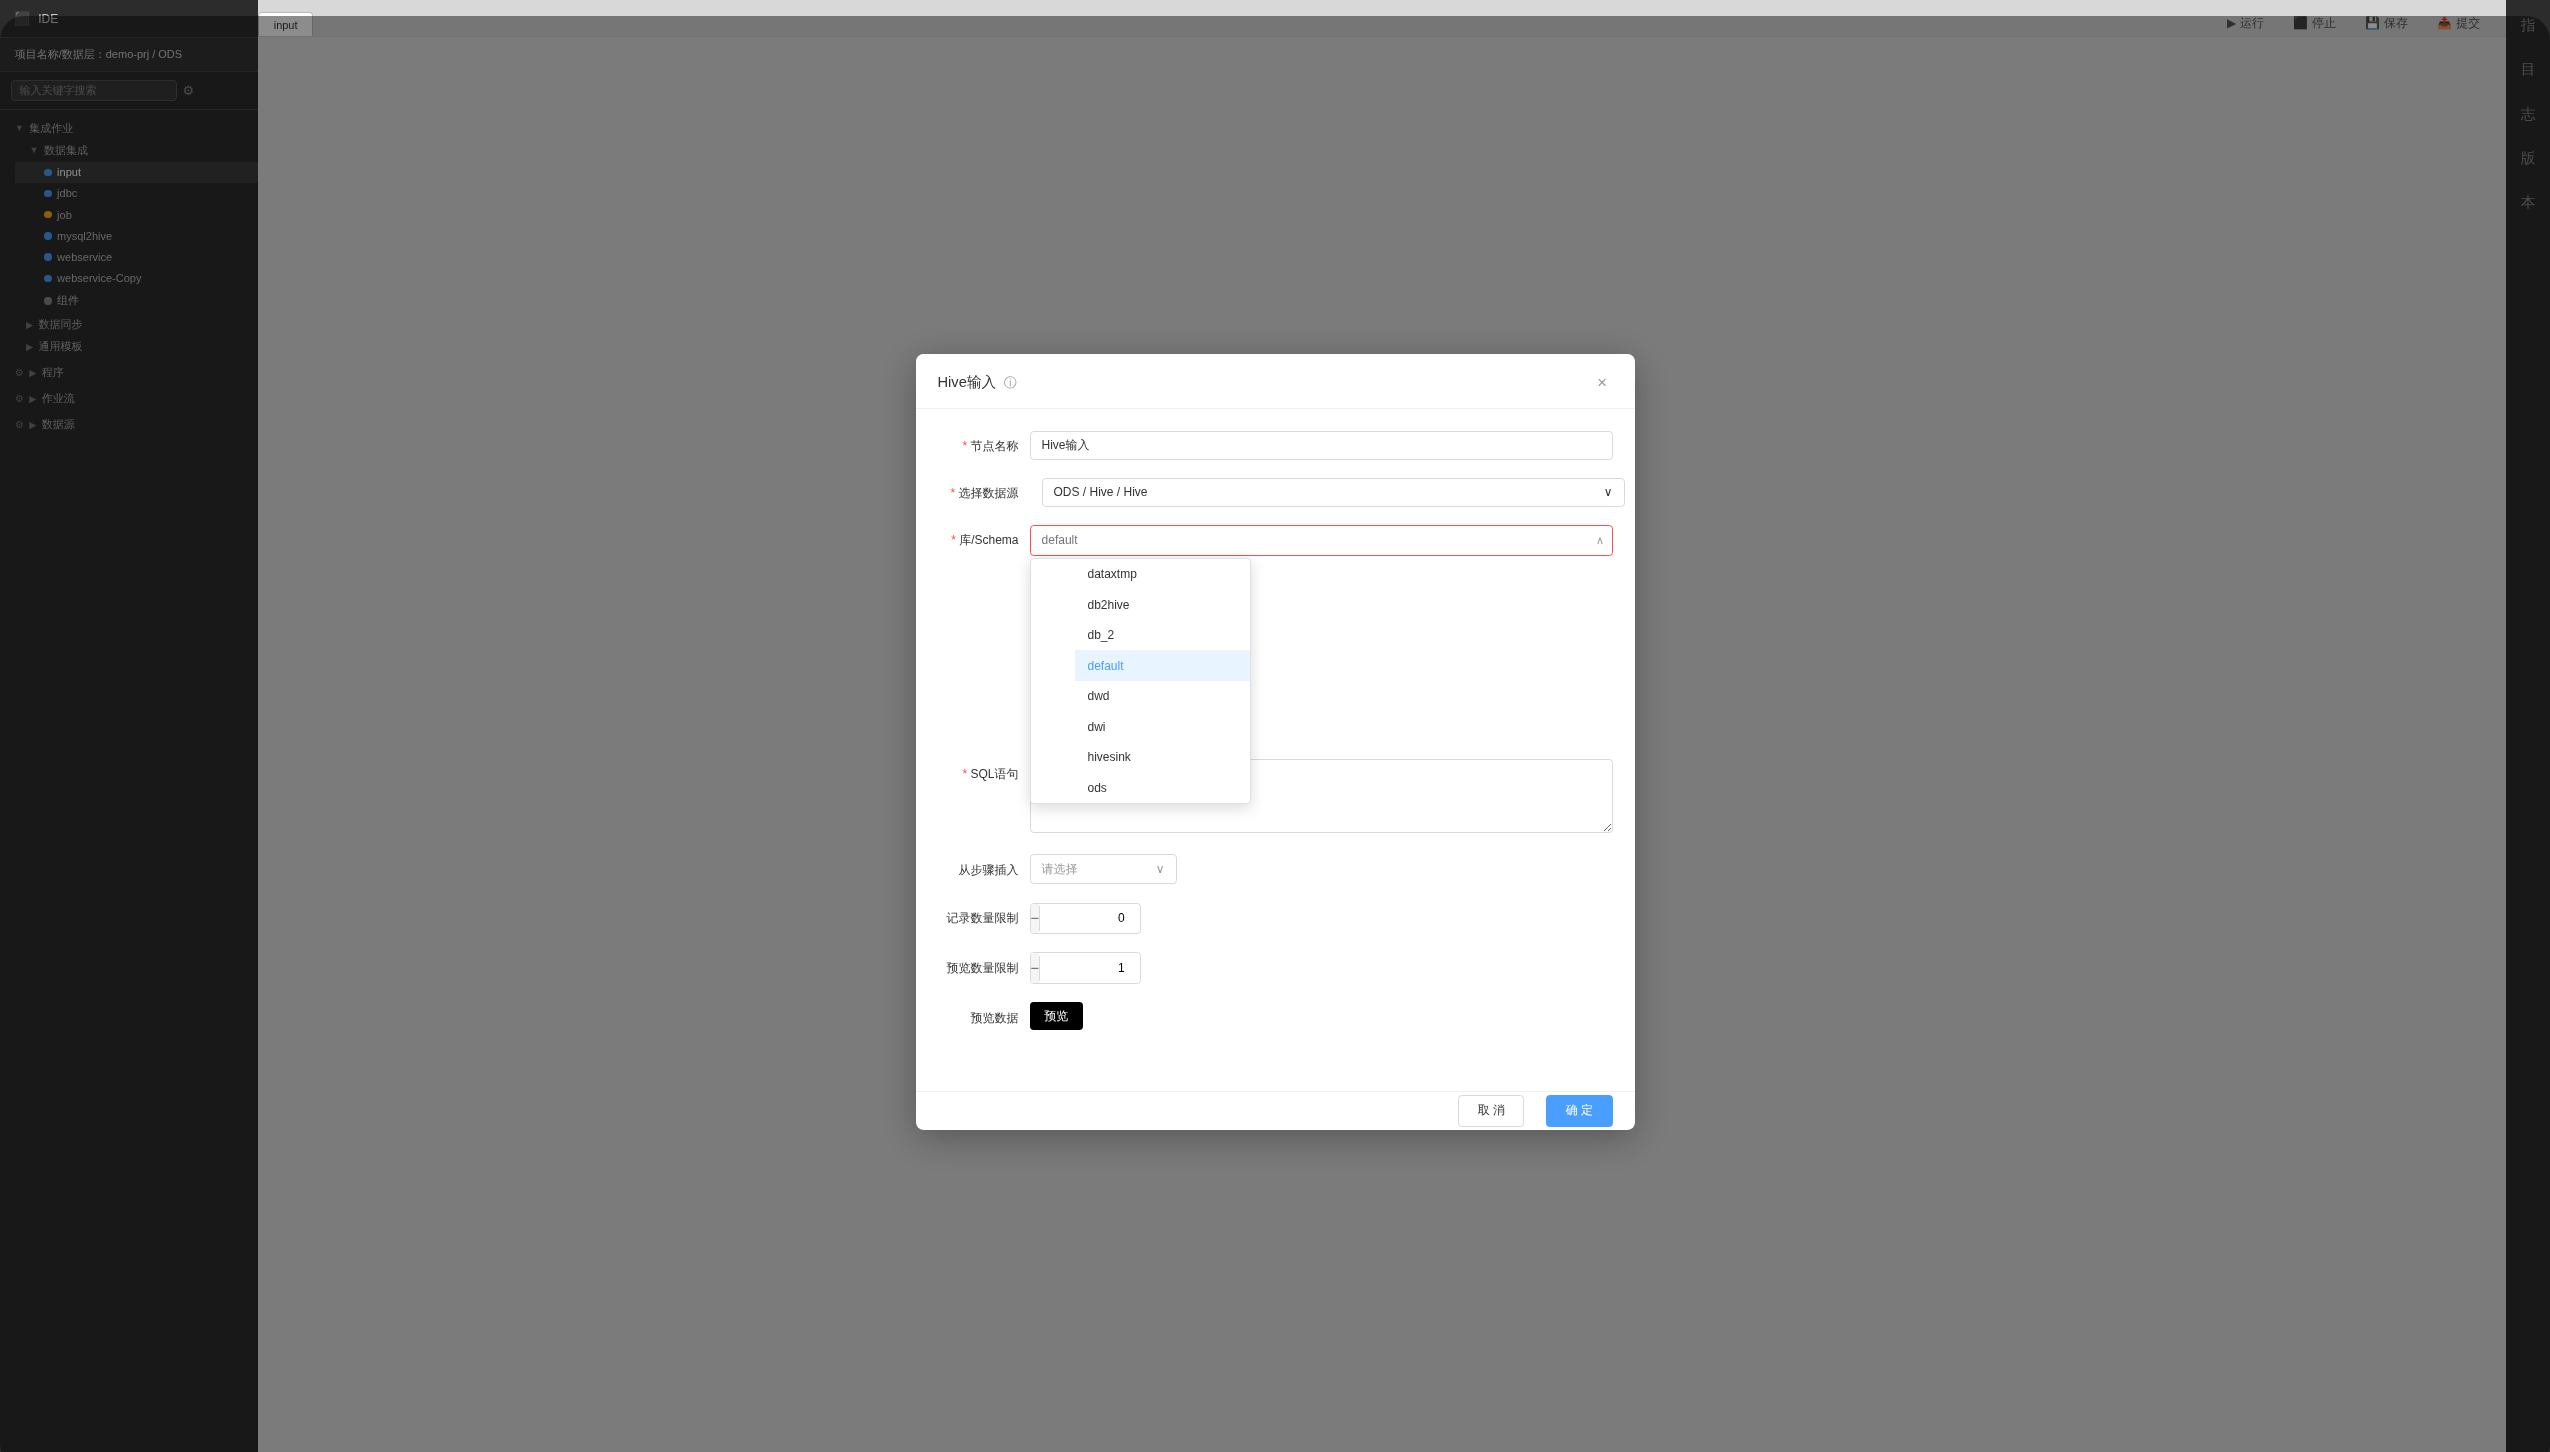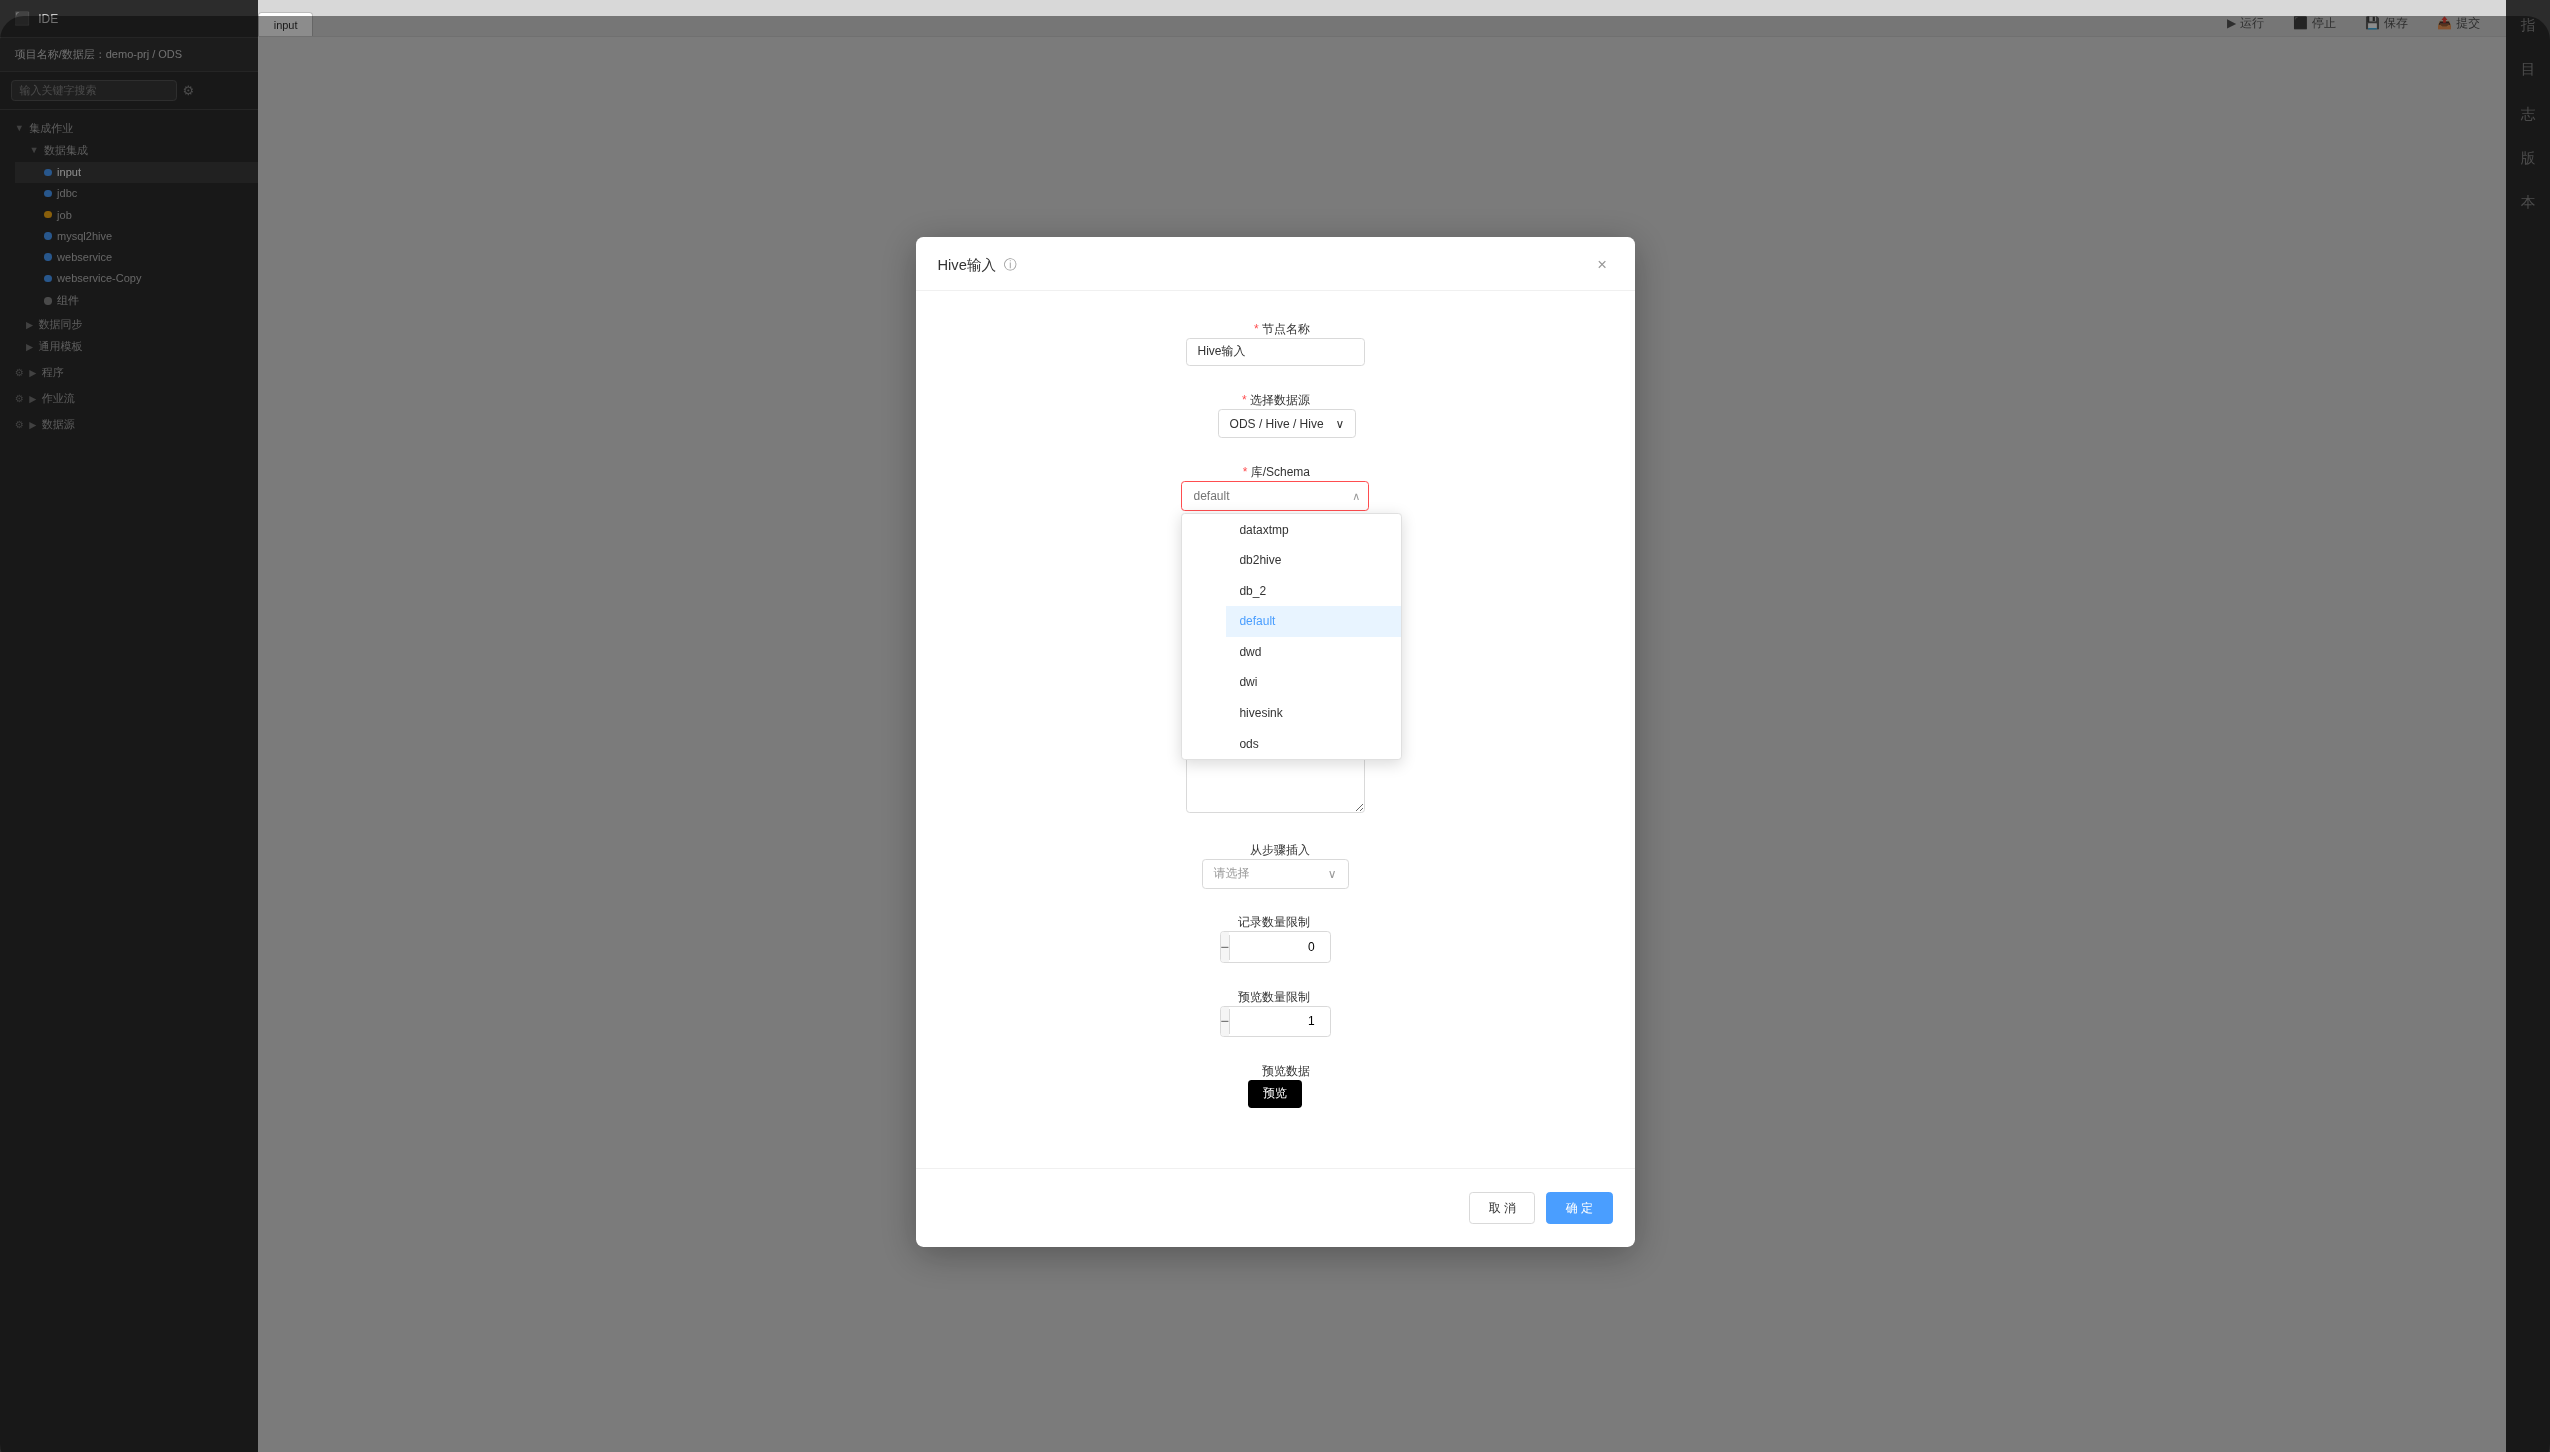--- a/index.html
+++ b/index.html
@@ -281,35 +281,34 @@
       padding: 1.8px 5.5px;
     }
 
     .dialog-body {
       padding: 22px;
       overflow-y: auto;
       max-height: calc(85vh - 120px);
     }
 
     .dialog-footer {
-      padding: 23px 22px;
+      padding: 3px 22px;
       border-top: 0.9px solid #f0f0f0;
       display: flex;
       justify-content: flex-end;
-      gap: 11px;
+      gap: 22px;
       margin-top: 20px;
     }
 
     
     .form-row {
       display: flex;
-      align-items: center;
+      align-items: flex-start;
       margin-bottom: 18.4px;
       position: relative;
-      flex-direction: column;
     }
 
     .form-label {
       width: 92px;
       font-size: 12px;
       color: #333;
       padding-top: 7.4px;
       flex-shrink: 0;
       text-align: right;
       padding-right: 11px;

